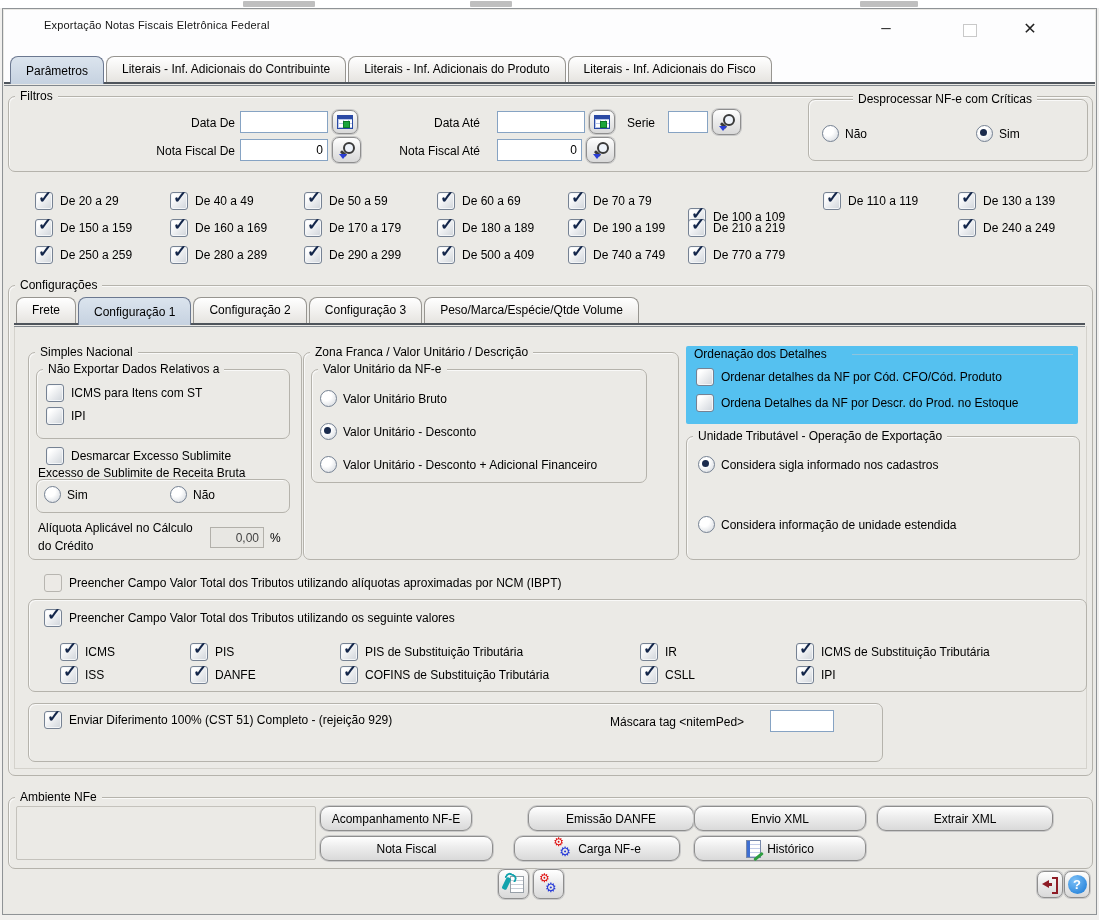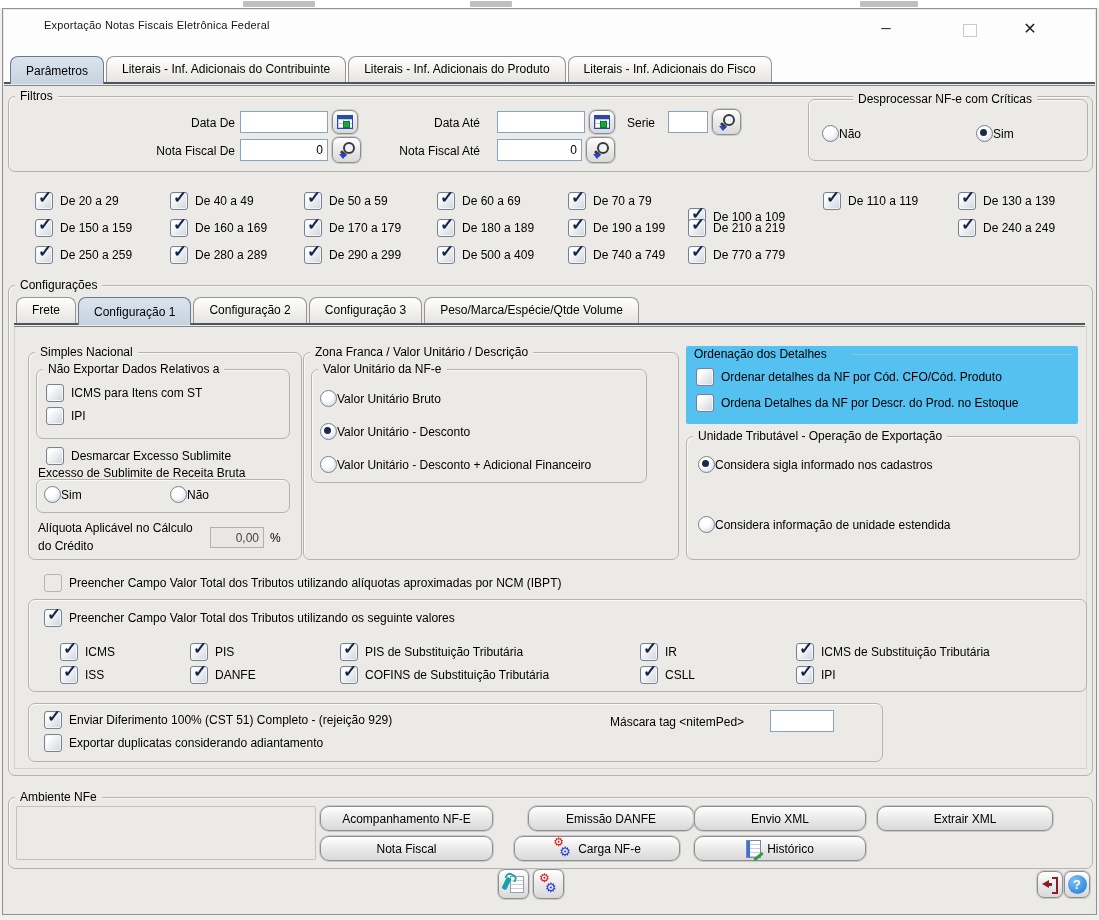--- a/index.html
+++ b/index.html
@@ -35,21 +35,21 @@
   .tbx.dis { background:#e8e7e3; border-color:#b2b0aa; color:#444; text-align:right; }
 
   .btn { position:absolute; box-sizing:border-box; border:1px solid #8e8e8e; border-radius:9px; background:linear-gradient(#ffffff,#ececec 45%,#d9d9d9); box-shadow:0 0 0 1px #c9c9c9; font:12px "Liberation Sans",sans-serif; display:flex; align-items:center; justify-content:center; gap:6px; padding:0; cursor:default; }
   .btn.mini { border-radius:7px; }
 
   .cb { position:absolute; display:flex; align-items:center; gap:7px; line-height:17px; white-space:nowrap; }
   .cb .bx { width:16px; height:16px; flex:0 0 auto; border:1px solid #768293; border-radius:3px; background:linear-gradient(135deg,#ffffff 20%,#cfd4da); box-shadow: inset 0 0 0 1px #f4f6f8; position:relative; }
   .cb.checked .bx::after { content:"\2713"; position:absolute; left:2px; top:-4px; font-size:17px; font-weight:700; color:#13264a; }
   .cb.dis .bx { border-color:#b7b5b0; background:#eceae6; box-shadow:none; }
 
-  .rd { position:absolute; display:flex; align-items:center; line-height:16px; white-space:nowrap; }
+  .rd { position:absolute; display:flex; align-items:center; gap:6px; line-height:16px; white-space:nowrap; }
   .rd .c { width:15px; height:15px; flex:0 0 auto; border:1px solid #768293; border-radius:50%; background:radial-gradient(circle at 35% 30%, #ffffff 35%, #cfd4da); position:relative; }
   .rd.sel .c::after { content:""; position:absolute; left:3px; top:3px; width:7px; height:7px; border-radius:50%; background:#1a2b4d; }
 
   .bluegrp { position:absolute; background:#55c1f0; border-radius:2px; }
   .bluegrp .leg { position:absolute; left:8px; top:1px; white-space:nowrap; }
   .bluegrp .leghr { position:absolute; left:166px; right:5px; top:8px; height:1px; background:#8ec4dd; }
 
   
   .ic-cal { width:16px; height:14px; box-sizing:border-box; border:1px solid #2b4aa5; background:#fff;
             background-image:linear-gradient(#b9c7ea 1px,transparent 1px),linear-gradient(90deg,#b9c7ea 1px,transparent 1px);
@@ -375,32 +375,28 @@
   <div class="cb checked" style="left:796px;top:666px">
       <span class="bx"></span>
       <span>IPI</span>
     </div>
 
   <div class="grp" style="left:28px;top:703px;width:853px;height:57px"></div>
   <div class="cb checked" style="left:44px;top:711px">
       <span class="bx"></span>
       <span>Enviar Diferimento 100% (CST 51) Completo - (rejeição 929)</span>
     </div>
-  <div class="cb" style="left:44px;top:734px">
-      <span class="bx"></span>
-      <span>Exportar duplicatas considerando adiantamento</span>
-    </div>
   <div class="lab" style="left:610px;top:715px">Máscara tag &lt;nitemPed&gt;</div>
   <input class="tbx" style="left: 770px; top: 710px; width: 64px;" value="">
 
   <div class="grp" style="left:8px;top:797px;width:1083px;height:70px">
     <span class="leg">Ambiente NFe</span>
   </div>
   <div class="ifr" style="left:16px;top:806px;width:298px;height:52px"></div>
-  <button class="btn" style="left:320px;top:806px;width:173px;height:25px">
+  <button class="btn" style="left:320px;top:806px;width:152px;height:25px">
       <span>Acompanhamento NF-E</span>
     </button>
   <button class="btn" style="left:528px;top:806px;width:166px;height:25px">
       <span>Emissão DANFE</span>
     </button>
   <button class="btn" style="left:694px;top:806px;width:172px;height:25px">
       <span>Envio XML</span>
     </button>
   <button class="btn" style="left:877px;top:806px;width:176px;height:25px">
       <span>Extrair XML</span>

